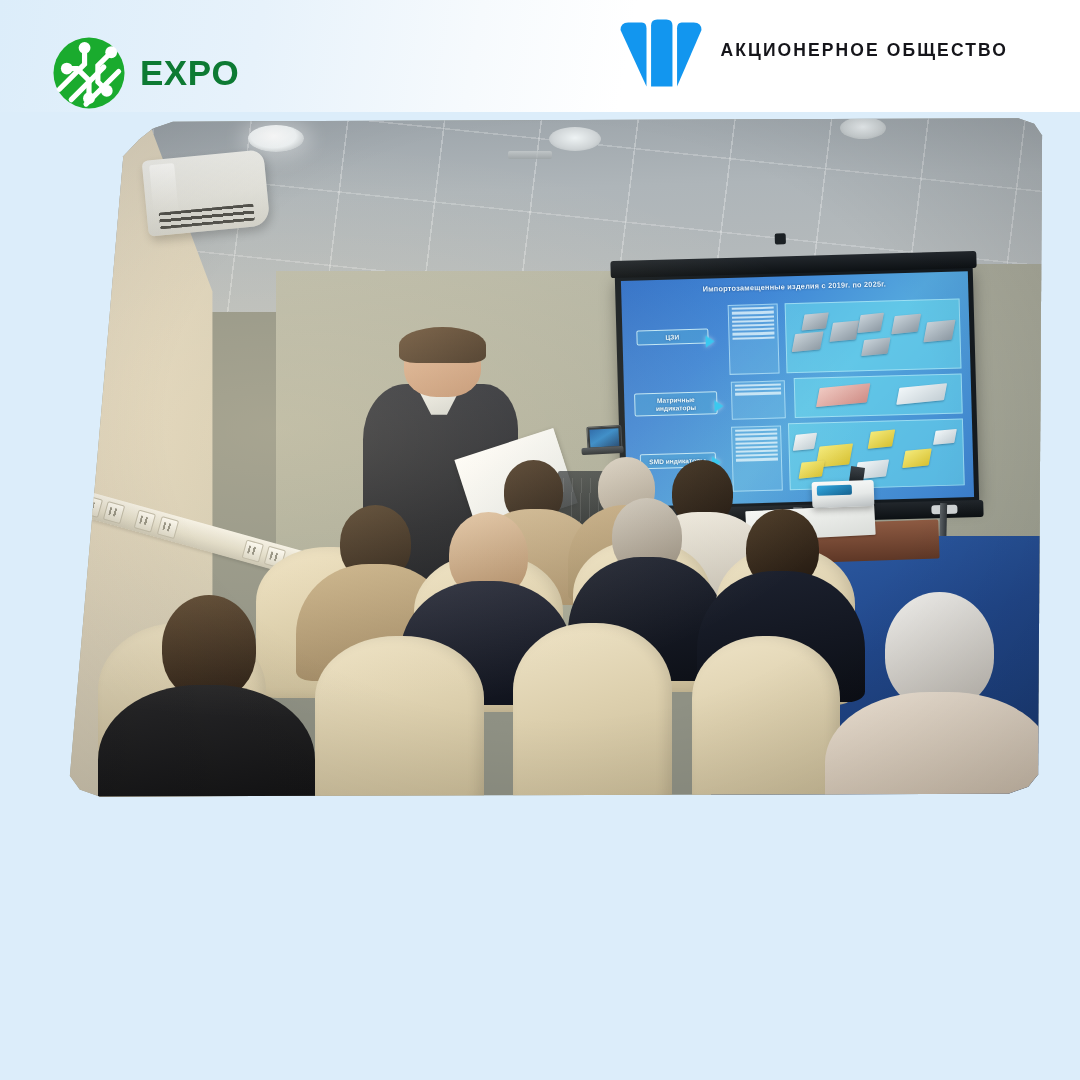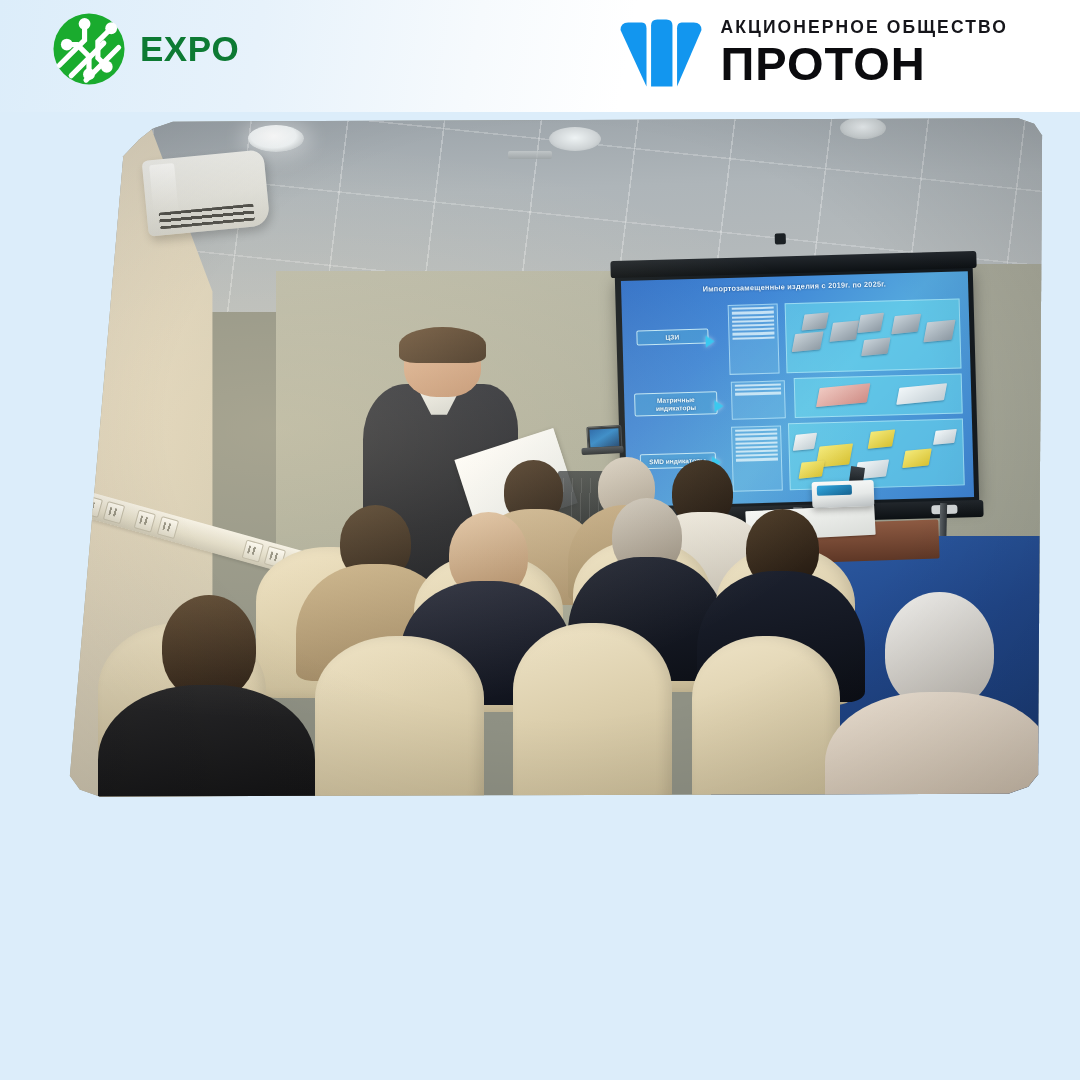--- a/index.html
+++ b/index.html
@@ -16,21 +16,21 @@
   }
 
   
   .header {
     position: absolute; left: 0; top: 0;
     width: 1080px; height: 112px;
     background: linear-gradient(100deg, #dcedfa 0%, #e7f2fb 24%, #f6fafd 44%, #ffffff 58%, #ffffff 100%);
     z-index: 40;
   }
   .logo-expo {
-    position: absolute; left: 52px; top: 12px;
+    position: absolute; left: 52px; top: 36px;
     display: flex; align-items: center; gap: 14px;
   }
   .expo-mark { width: 74px; height: 74px; flex: 0 0 74px; }
   .expo-words {
     display: flex; flex-direction: column;
     line-height: 0.98;
     font-weight: 800;
     font-size: 35px;
     letter-spacing: 0.5px;
     color: #0e7a2f;
@@ -432,21 +432,20 @@
     </div>
 
     <div class="logo-proton">
       <svg class="proton-mark" viewBox="0 0 110 96">
         <path d="M2 18 Q2 8 12 8 L30 8 Q36 8 36 16 L36 92 Z" fill="#1296ef"></path>
         <path d="M42 12 Q42 4 50 4 L62 4 Q70 4 70 12 L70 92 L42 92 Z" fill="#1296ef"></path>
         <path d="M108 18 Q108 8 98 8 L82 8 Q76 8 76 16 L76 92 Z" fill="#1296ef"></path>
       </svg>
       <div class="proton-words">
         <span class="proton-sub">АКЦИОНЕРНОЕ ОБЩЕСТВО</span>
-        <span class="proton-name">ПРОТОН</span>
       </div>
     </div>
   </div>
 
   <div class="photo-wrap">
     <div class="photo">
 
       <div class="ceiling">
         <div class="ceiling-grid"></div>
         <div class="ceil-light l1"></div>

